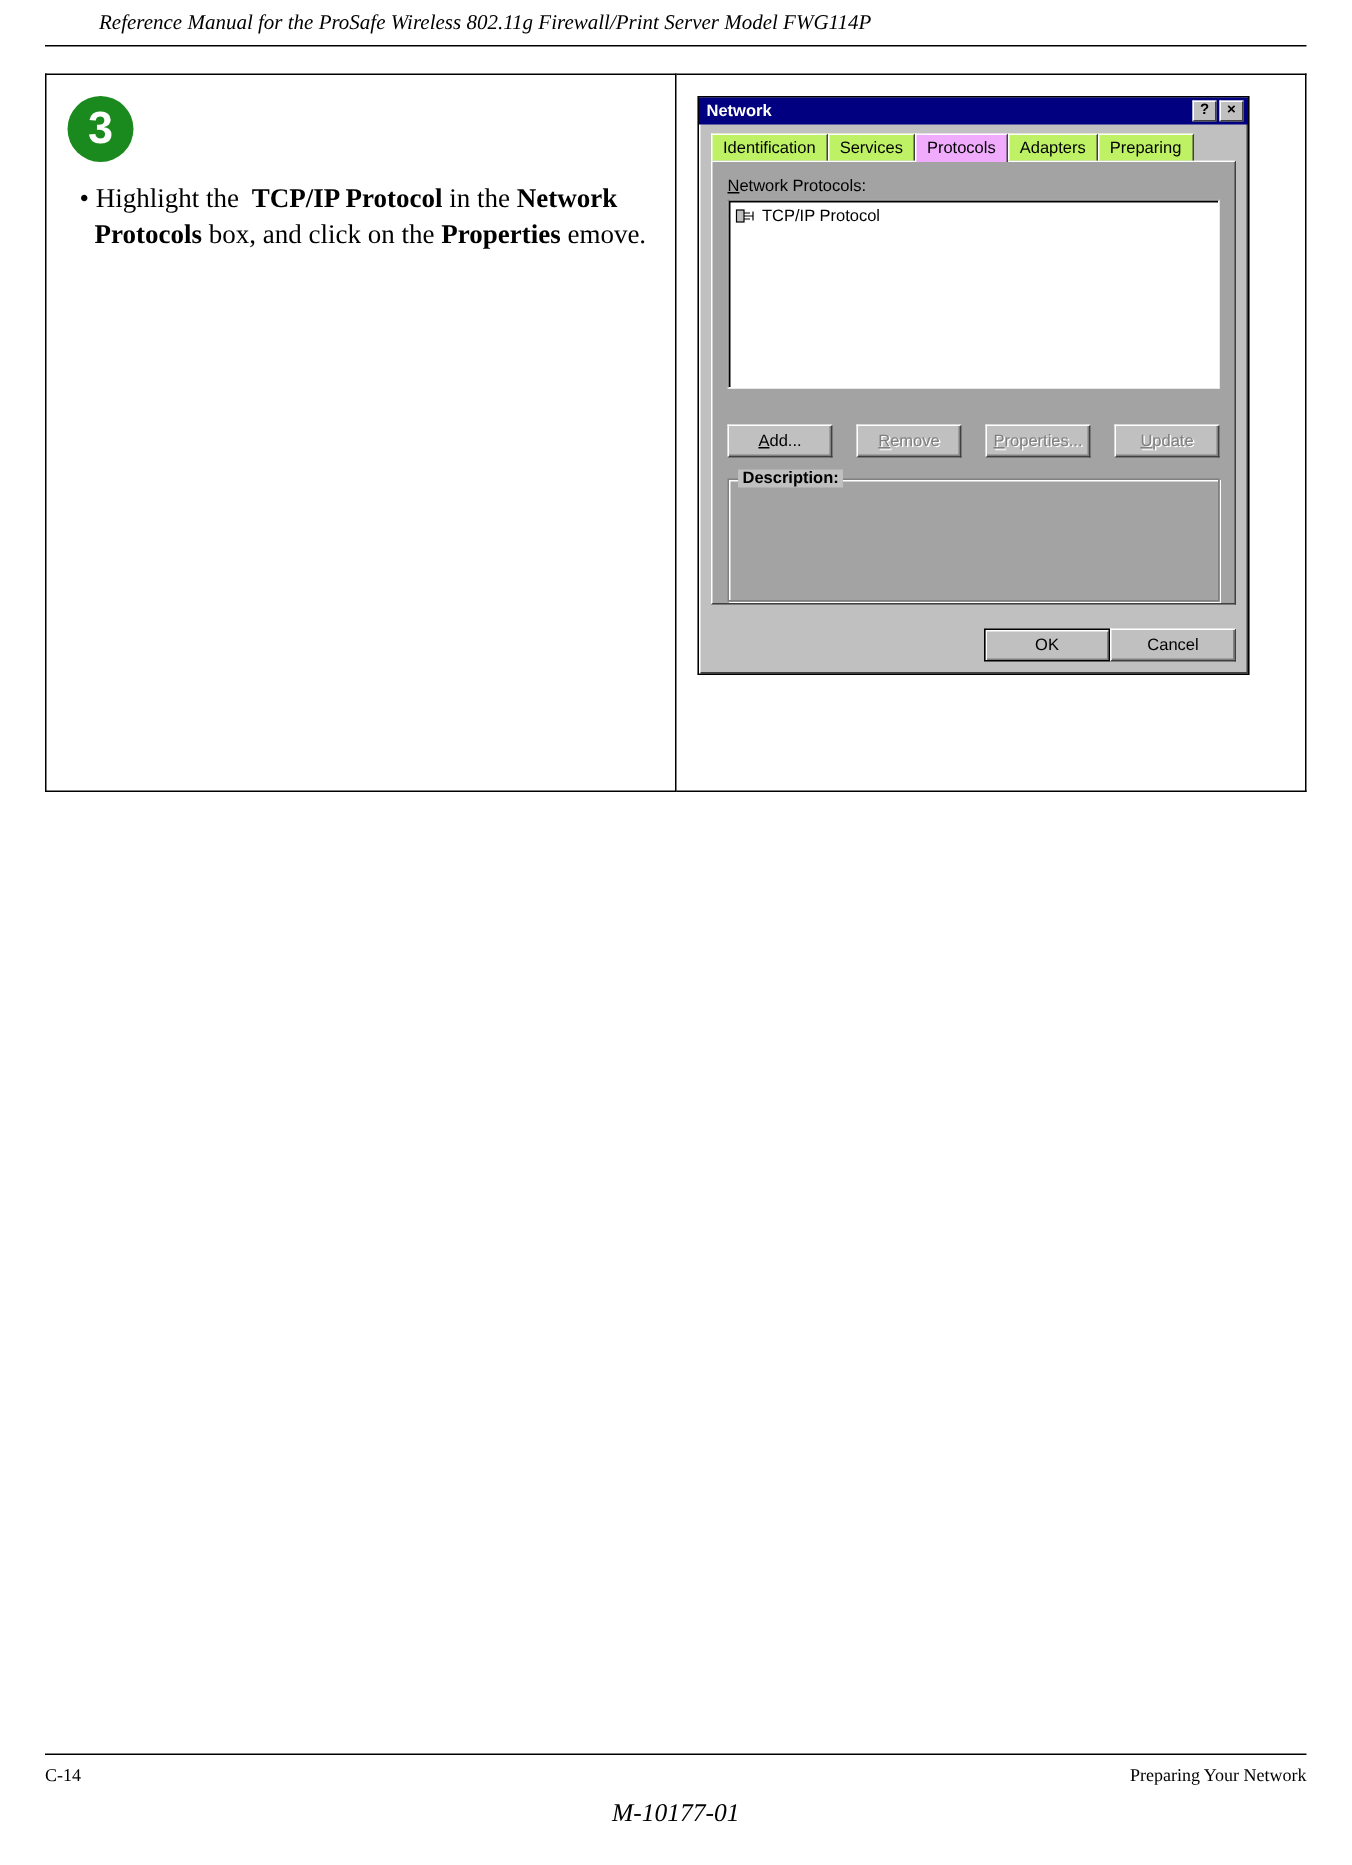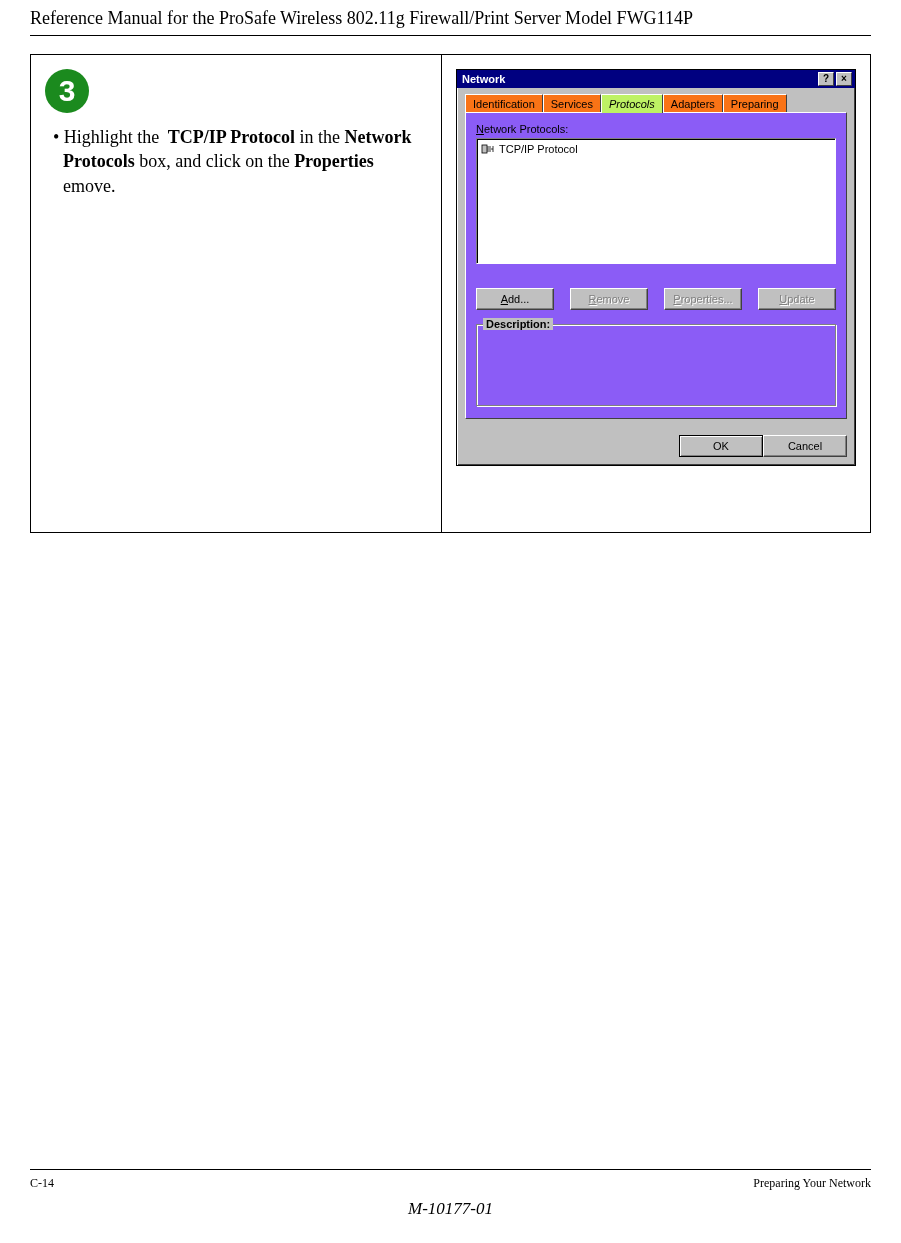--- a/index.html
+++ b/index.html
@@ -5,22 +5,24 @@
     * { box-sizing: border-box; margin: 0; padding: 0; }
     body {
       width: 901px;
       height: 1243px;
       font-family: 'Times New Roman', serif;
       background: #fff;
       position: relative;
       padding: 0 30px;
     }
     .header-title {
-      font-size: 18px;
+      font-style: italic;
+      font-size: 14px;
       padding: 8px 0 6px 0;
+      margin-left: 36px;
     }
     .header-rule {
       border: none;
       border-top: 1.5px solid #000;
       margin-bottom: 18px;
     }
     .main-table {
       width: 100%;
       border-collapse: collapse;
       border: 1px solid #000;
@@ -50,21 +52,21 @@
       font-size: 18px;
       line-height: 1.35;
       padding-left: 18px;
       text-indent: -10px;
     }
     .instruction .bullet { padding-right: 4px; }
     .bold { font-weight: bold; }
 
     
     .dialog {
-      width: 400px;
+      width: 368px;
       border: 1px solid #000;
       font-family: Tahoma, 'MS Sans Serif', Arial, sans-serif;
       font-size: 11px;
       background: #c0c0c0;
       box-shadow: 1px 1px 0 #fff inset, -1px -1px 0 #404040 inset;
     }
     .titlebar {
       background: #000080;
       color: #fff;
       display: flex;
@@ -86,42 +88,41 @@
       line-height: 10px;
       text-align: center;
       font-weight: bold;
       display: flex;
       align-items: center;
       justify-content: center;
     }
     .dlg-body { padding: 6px 8px 8px 8px; }
     .tabs { display: flex; position: relative; z-index: 2; }
     .tab {
-      background: #f97316;
+      background: #bef264;
       border: 1px solid #fff;
       border-bottom: none;
       border-right-color: #404040;
       padding: 3px 7px 2px 7px;
       margin-right: 0;
       font-size: 11px;
       position: relative;
     }
     .tab.active {
-      background: #bef264;
+      background: #f0abfc;
       padding-bottom: 3px;
       margin-bottom: -1px;
       z-index: 3;
-      font-style: italic;
     }
     .tab-panel {
       border: 1px solid #fff;
       border-right-color: #404040;
       border-bottom-color: #404040;
-      background: #8b5cf6;
-      padding: 10px 10px 12px 10px;
+      background: #a3a3a3;
+      padding: 10px 10px 1px 10px;
       position: relative;
       z-index: 1;
     }
     .field-label {
       font-size: 11px;
       margin-bottom: 3px;
     }
     .field-label .u { text-decoration: underline; }
     .listbox {
       width: 100%;

